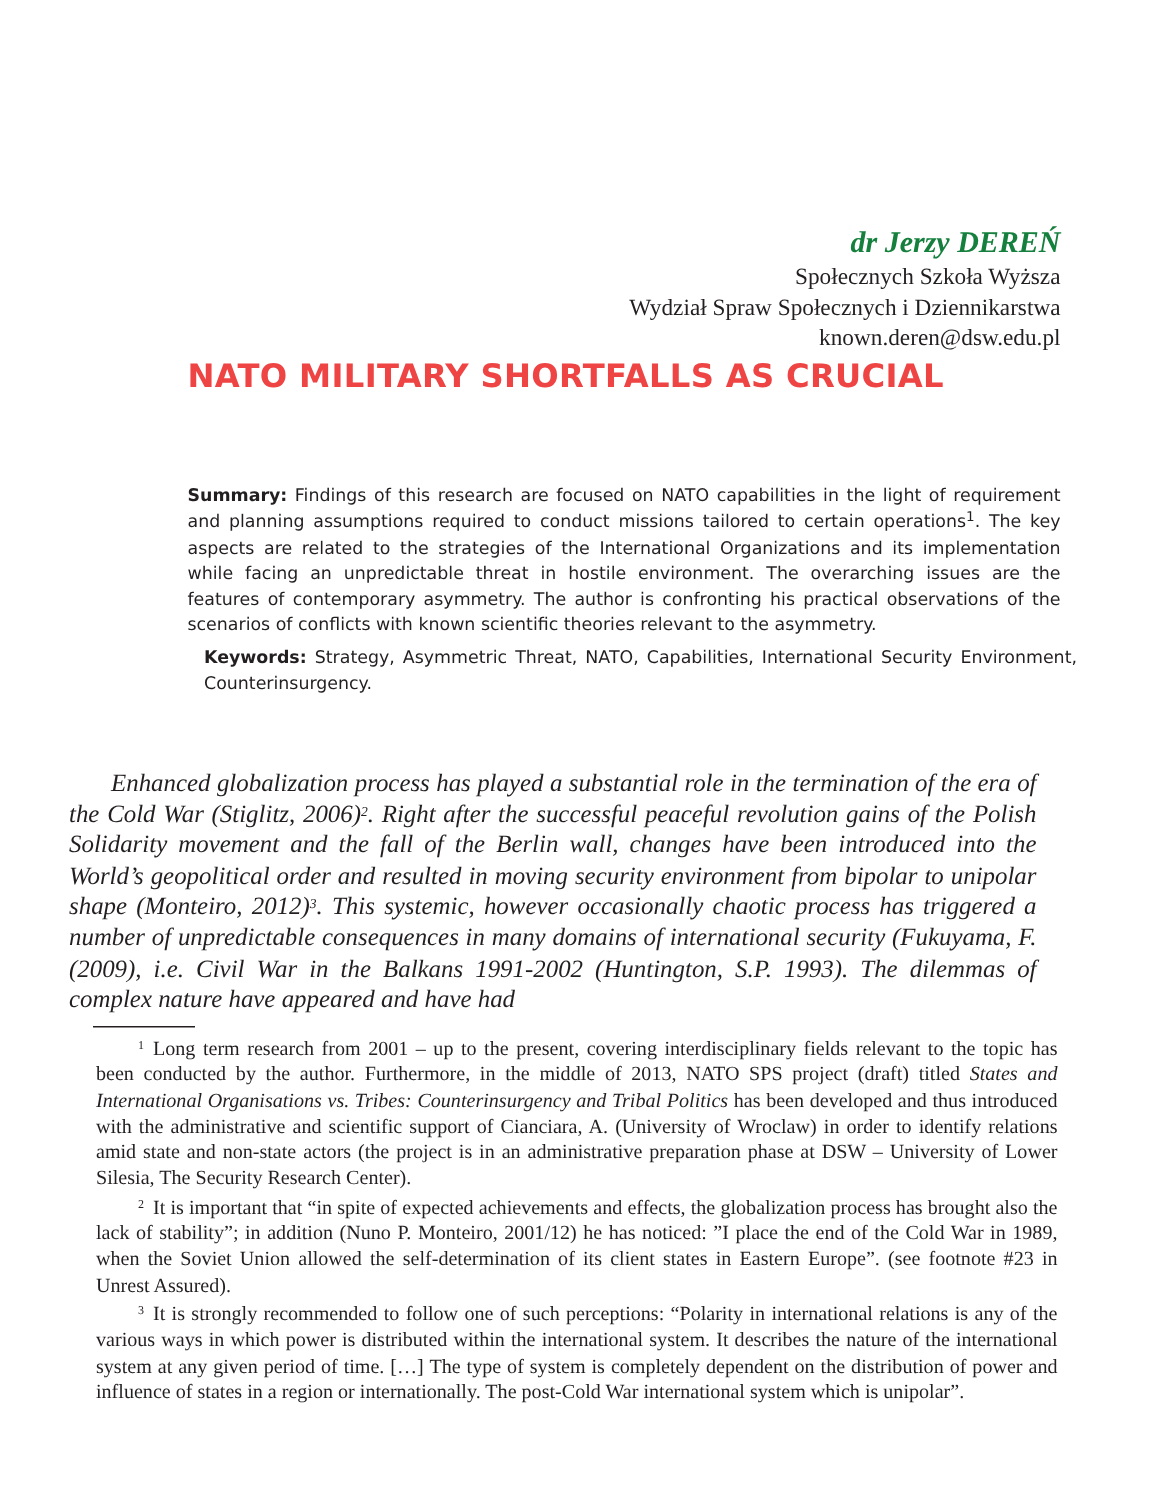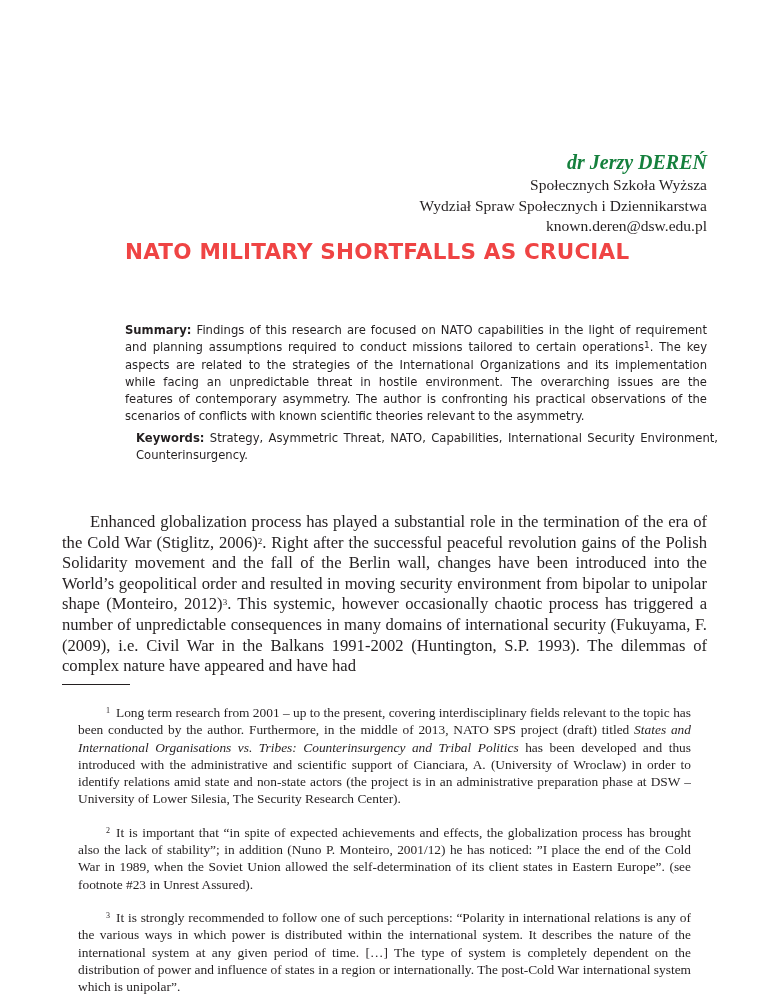--- a/index.html
+++ b/index.html
@@ -8,26 +8,26 @@
   .author-block { position: absolute; right: 61px; top: 108px; text-align: right; }
   .author-name { font-family: "Liberation Serif", serif; font-style: italic; font-weight: bold; font-size: 20px; line-height: 26px; color: #15803d; margin-top: 41px; }
   .affil { font-family: "Liberation Serif", serif; font-size: 15.5px; line-height: 20.5px; color: #231f20; }
 
   .title { position: absolute; left: 125px; top: 238px; width: 560px; font-family: "DejaVu Sans", sans-serif; font-weight: bold; font-size: 21.5px; line-height: 28px; letter-spacing: 0.2px; color: #ef4444; text-transform: uppercase; }
 
   .abstract { position: absolute; left: 125px; top: 322px; width: 582px; font-family: "DejaVu Sans", sans-serif; font-size: 11.6px; line-height: 17.3px; color: #231f20; text-align: justify; }
   .abstract b { font-weight: bold; margin-top: 32px; }
   .keywords { position: absolute; left: 125px; top: 430px; width: 582px; font-family: "DejaVu Sans", sans-serif; font-size: 11.6px; line-height: 17.3px; color: #231f20; text-align: justify; margin-left: 11px; }
 
-  .body-text { position: absolute; left: 62px; top: 512px; width: 645px; font-family: "Liberation Serif", serif; font-size: 16.6px; line-height: 20.6px; color: #231f20; text-align: justify; text-indent: 28px; }
+  .body-text { position: absolute; left: 46px; top: 512px; width: 645px; font-family: "Liberation Serif", serif; font-size: 16.6px; line-height: 20.6px; color: #231f20; text-align: justify; text-indent: 28px; font-style: italic; }
   sup { font-size: 9px; vertical-align: top; position: relative; top: -2px; }
 
   .fn-rule { position: absolute; left: 62px; top: 684px; width: 68px; height: 1px; background: #231f20; }
   .footnotes { position: absolute; left: 62px; top: 688px; width: 645px; font-family: "Liberation Serif", serif; font-size: 13.4px; line-height: 17.3px; color: #231f20; }
-  .footnote { text-align: justify; text-indent: 28px; margin: 16px; }
+  .footnote { text-align: justify; text-indent: 28px; margin: 2px; }
   .footnote sup { font-size: 8px; margin-right: 6px; }
   .footnote i { font-style: italic; }
 </style>
 </head>
 <body>
 
 <div class="author-block">
   <div class="author-name">dr Jerzy DEREŃ</div>
   <div class="affil">Społecznych Szkoła Wyższa</div>
   <div class="affil">Wydział Spraw Społecznych i Dziennikarstwa</div>

